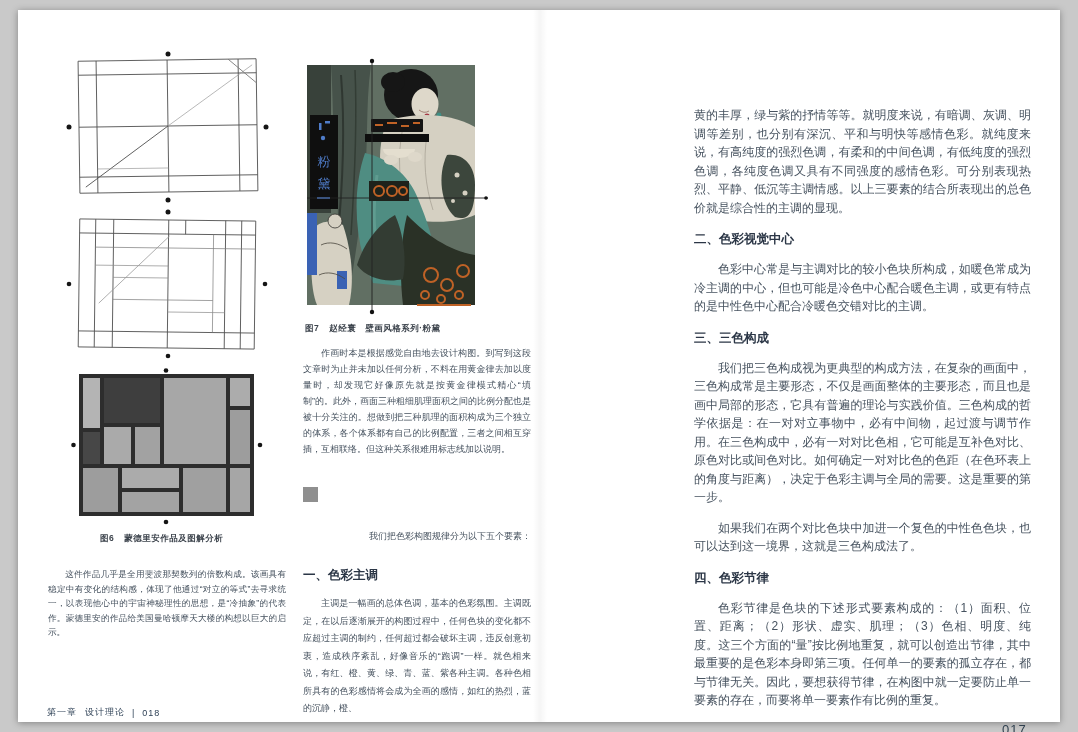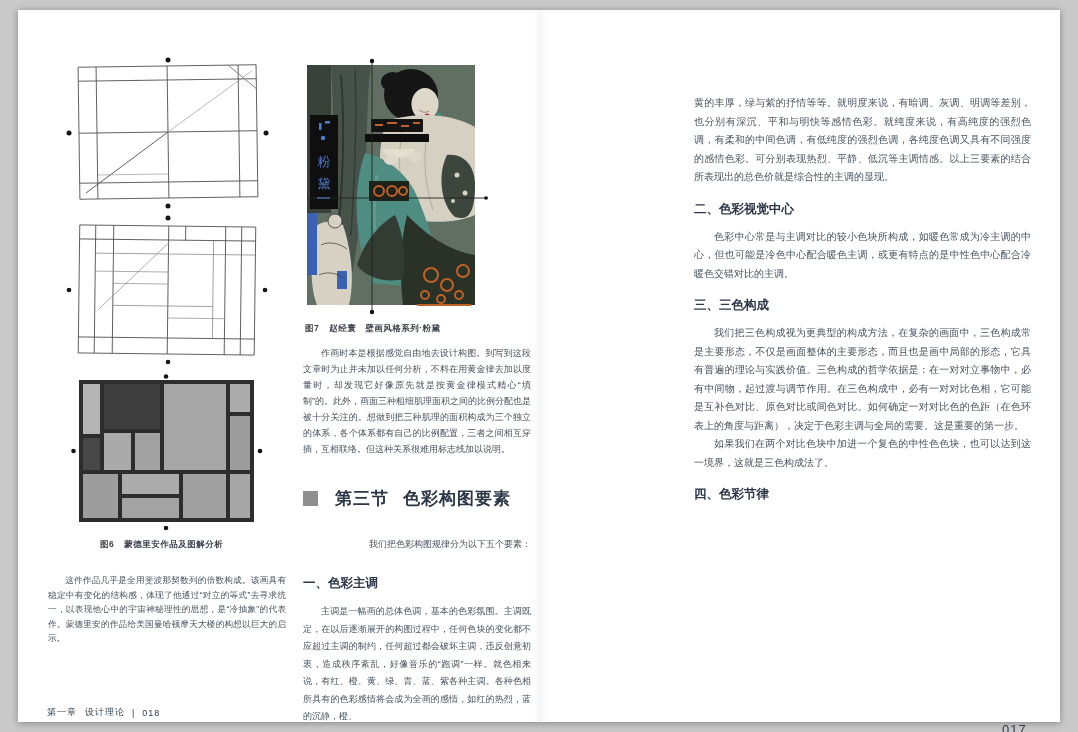--- a/index.html
+++ b/index.html
@@ -11,21 +11,21 @@
   .spread{
     position:absolute;left:18px;top:10px;width:1042px;height:712px;
     background:#ffffff;
     box-shadow:0 1px 7px rgba(0,0,0,.35);
   }
   .spine{
     position:absolute;left:515px;top:0;width:14px;height:712px;
     background:linear-gradient(to right,rgba(0,0,0,0) 0%,rgba(0,0,0,.04) 50%,rgba(0,0,0,0) 100%);
   }
   .col{position:absolute;}
-  .col-figs{left:30px;top:46px;width:238px;color:#46525f;}
+  .col-figs{left:30px;top:40px;width:238px;color:#46525f;}
   .col-mid{left:285px;top:48px;width:228px;color:#46525f;}
   .col-right{left:676px;top:84px;width:337px;color:#46525f;}
   svg{display:block;}
   .fig-center{margin:0 auto;}
   .caption{
     font-size:8.5px;font-weight:bold;color:#3c434c;letter-spacing:.5px;
   }
   .cap6{margin-top:5px;padding-left:52px;}
   .cap7{margin-top:7px;padding-left:2px;}
   .cap-label{margin-right:10px;}
@@ -43,21 +43,21 @@
   }
   .section-title{
     font-size:17px;font-weight:bold;color:#2b3646;margin-left:17px;
     letter-spacing:1px;white-space:nowrap;
   }
   .section-title .num{margin-right:14px;}
   .intro-line{font-size:9px;margin-top:28px;text-align:right;}
   .sub-head{font-size:12.5px;font-weight:bold;color:#2b3646;}
   .sub1{margin-top:24px;}
   .p-sub1{font-size:9px;line-height:17.5px;margin-top:11px;}
-  .col-right p{font-size:10px;line-height:18.5px;margin:0 0 8px 0;}
+  .col-right p{font-size:12px;line-height:18.5px;margin:12px 0 8px 0;}
   .col-right .h-sub{margin:14px 0 10px 0;}
   .footer{
     position:absolute;left:29px;top:696px;font-size:9px;color:#2e4156;
     display:flex;align-items:center;letter-spacing:1px;
   }
   .footer .sep{margin:0 7px;}
   .footer .chap{margin-right:8px;}
   .pagenum-right{
     position:absolute;left:984px;top:712px;font-size:13px;color:#30404f;
     font-weight:normal;letter-spacing:1px;
@@ -235,41 +235,41 @@
     </svg>
 
     <div class="caption cap7">
       <span class="cap-label">图7</span><span>赵经寰　壁画风格系列·粉黛</span>
     </div>
 
     <div class="body-txt indent p-mid">作画时本是根据感觉自由地去设计构图。到写到这段文章时为止并未加以任何分析，不料在用黄金律去加以度量时，却发现它好像原先就是按黄金律模式精心“填制”的。此外，画面三种粗细肌理面积之间的比例分配也是被十分关注的。想做到把三种肌理的面积构成为三个独立的体系，各个体系都有自己的比例配置，三者之间相互穿插，互相联络。但这种关系很难用标志线加以说明。</div>
 
     <div class="section-head">
       <span class="section-square"></span>
-      <span class="section-title"><span class="num">第三节</span><span>色彩构图要素</span></span>
     </div>
 
     <div class="intro-line">我们把色彩构图规律分为以下五个要素：</div>
 
     <div class="sub-head sub1">一、色彩主调</div>
 
     <div class="body-txt indent p-sub1">主调是一幅画的总体色调，基本的色彩氛围。主调既定，在以后逐渐展开的构图过程中，任何色块的变化都不应超过主调的制约，任何超过都会破坏主调，违反创意初衷，造成秩序紊乱，好像音乐的“跑调”一样。就色相来说，有红、橙、黄、绿、青、蓝、紫各种主调。各种色相所具有的色彩感情将会成为全画的感情，如红的热烈，蓝的沉静，橙、</div>
   </div>
 
   <div class="col col-right">
     <p class="body-txt">黄的丰厚，绿与紫的抒情等等。就明度来说，有暗调、灰调、明调等差别，也分别有深沉、平和与明快等感情色彩。就纯度来说，有高纯度的强烈色调，有柔和的中间色调，有低纯度的强烈色调，各纯度色调又具有不同强度的感情色彩。可分别表现热烈、平静、低沉等主调情感。以上三要素的结合所表现出的总色价就是综合性的主调的显现。</p>
 
     <div class="sub-head h-sub">二、色彩视觉中心</div>
     <p class="body-txt indent">色彩中心常是与主调对比的较小色块所构成，如暖色常成为冷主调的中心，但也可能是冷色中心配合暖色主调，或更有特点的是中性色中心配合冷暖色交错对比的主调。</p>
 
     <div class="sub-head h-sub">三、三色构成</div>
     <p class="body-txt indent" style="margin-bottom:0;">我们把三色构成视为更典型的构成方法，在复杂的画面中，三色构成常是主要形态，不仅是画面整体的主要形态，而且也是画中局部的形态，它具有普遍的理论与实践价值。三色构成的哲学依据是：在一对对立事物中，必有中间物，起过渡与调节作用。在三色构成中，必有一对对比色相，它可能是互补色对比、原色对比或间色对比。如何确定一对对比色的色距（在色环表上的角度与距离），决定于色彩主调与全局的需要。这是重要的第一步。</p>
     <p class="body-txt indent" style="margin-bottom:0;">如果我们在两个对比色块中加进一个复色的中性色色块，也可以达到这一境界，这就是三色构成法了。</p>
 
     <div class="sub-head h-sub">四、色彩节律</div>
+    <p class="body-txt indent">色彩节律是色块的下述形式要素构成的：（1）面积、位置、距离；（2）形状、虚实、肌理；（3）色相、明度、纯度。这三个方面的“量”按比例地重复，就可以创造出节律，其中最重要的是色彩本身即第三项。任何单一的要素的孤立存在，都与节律无关。因此，要想获得节律，在构图中就一定要防止单一要素的存在，而要将单一要素作有比例的重复。</p>
   </div>
 
   <div class="footer">
     <span class="chap">第一章</span>
     <span>设计理论</span>
     <span class="sep">|</span>
     <span>018</span>
   </div>
   <div class="pagenum-right">017</div>
 </div>

